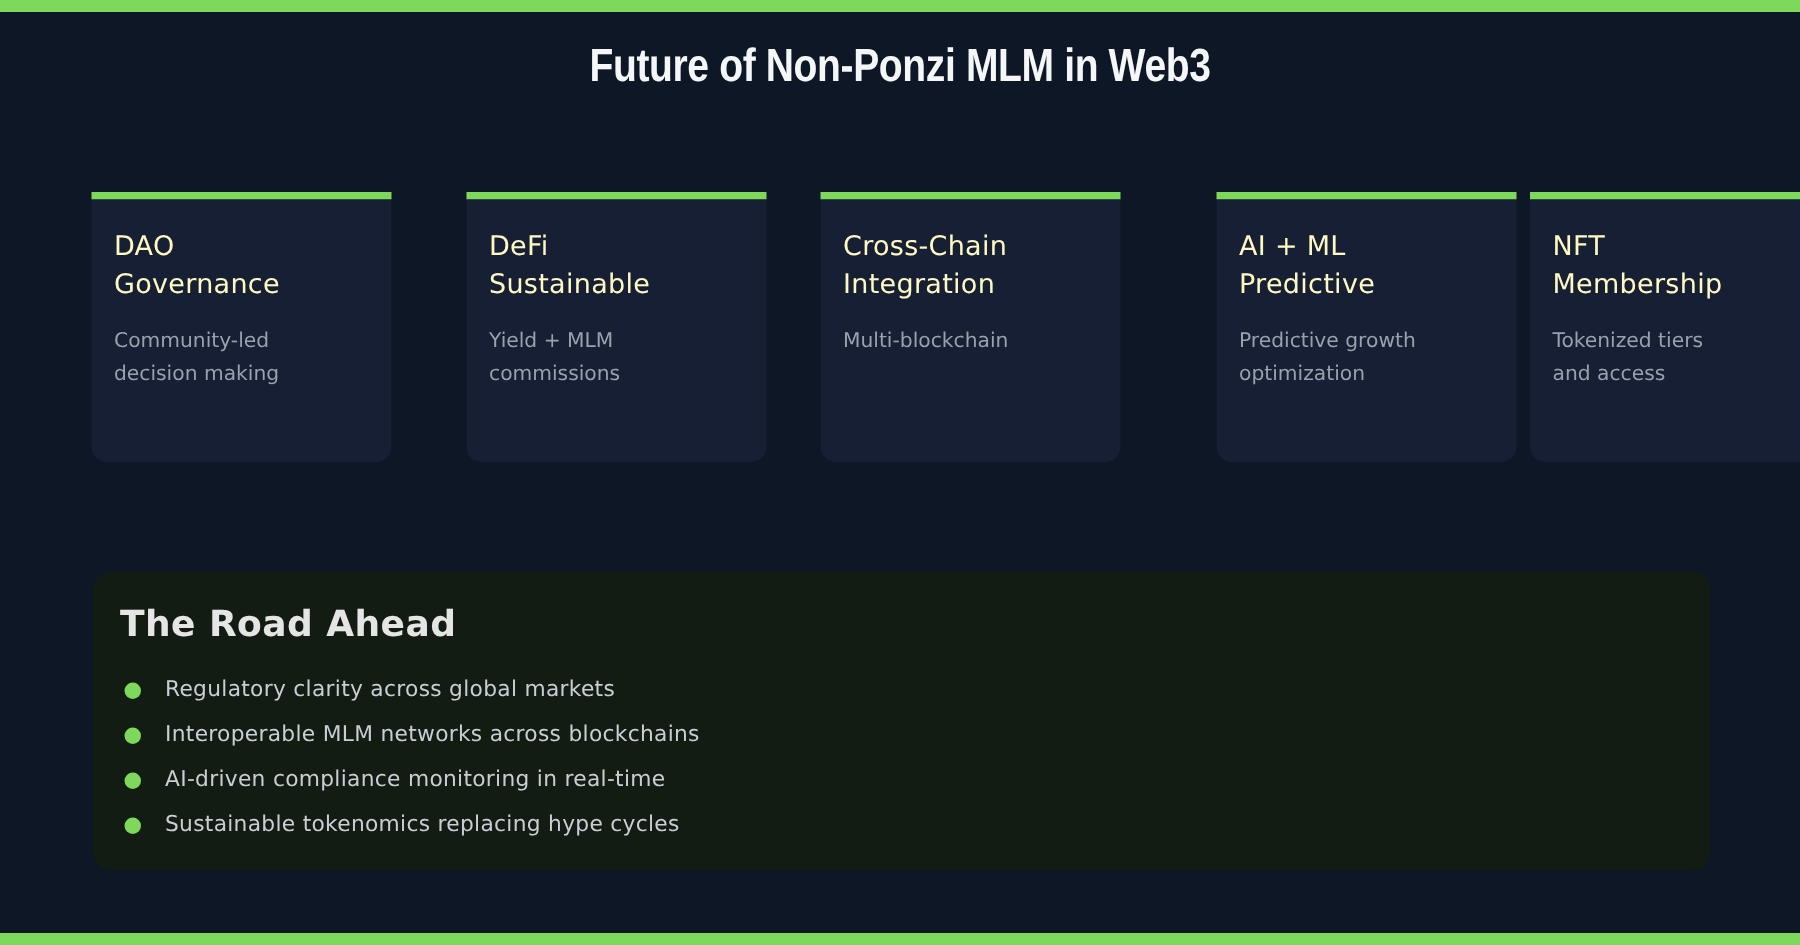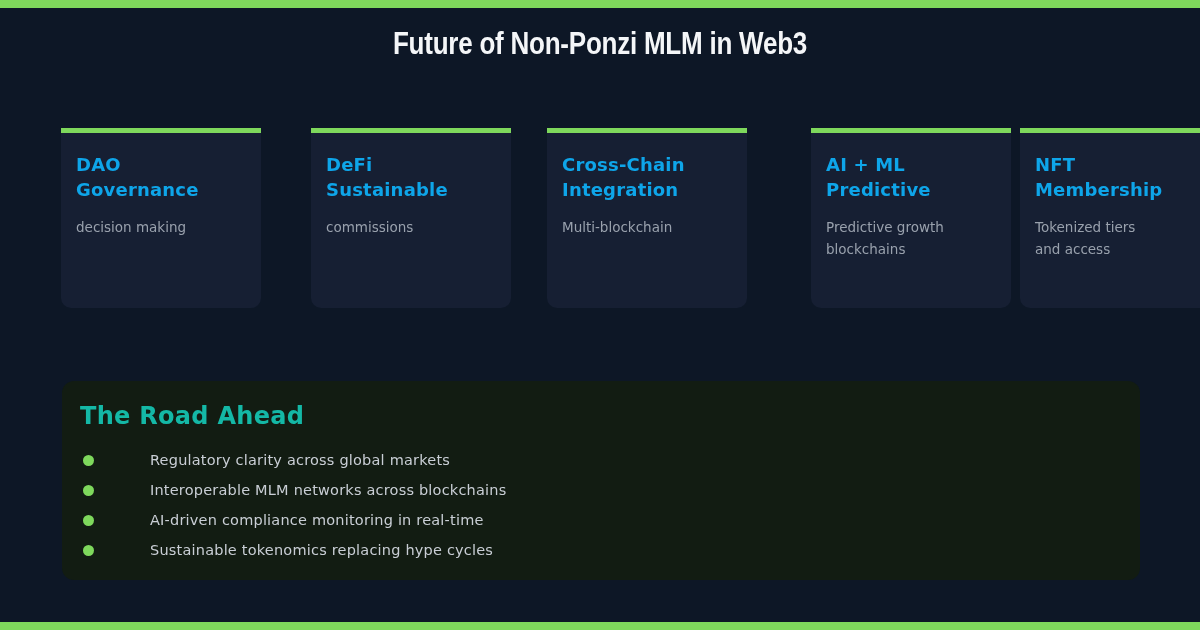--- a/index.html
+++ b/index.html
@@ -44,24 +44,24 @@
     width: 100%; height: 5px;
     background: #7ed85c;
   }
   .card-body {
     width: 100%; height: 175px;
     background: #161f33;
     border-radius: 0 0 10px 10px;
     padding: 19px 15px 0 15px;
   }
   .card-title {
-    font-weight: 700;
+    font-weight: 400;
     font-size: 18px;
     line-height: 25px;
-    color: #0ea5e9;
+    color: #fef9c3;
     letter-spacing: 0.2px;
   }
   .card-title span { display: block; }
   .card-desc {
     margin-top: 14px;
     font-size: 13.5px;
     line-height: 22px;
     color: #99a1ad;
   }
   .card-desc span { display: block; }
@@ -70,34 +70,33 @@
     position: absolute; left: 62px; top: 381px;
     width: 1078px; height: 199px;
     background: #121c12;
     border-radius: 12px;
     padding: 20px 0 0 18px;
   }
   .roadmap-title {
     font-weight: 700;
     font-size: 24px;
     line-height: 30px;
-    color: #14b8a6;
+    color: #e5e5e5;
     letter-spacing: 0.3px;
   }
   .roadmap-list {
     list-style: none;
     margin-top: 19px;
     padding-left: 3px;
   }
   .roadmap-list li {
     display: flex;
     align-items: center;
     height: 20px;
     margin-bottom: 10px;
-    gap: 40px;
   }
   .bullet-dot {
     flex: 0 0 auto;
     width: 11px; height: 11px;
     border-radius: 50%;
     background: #7ed85c;
     margin-right: 16px;
   }
   .bullet-text {
     font-size: 14.5px;
@@ -114,33 +113,35 @@
 <h1 class="main-title">Future of Non-Ponzi MLM in Web3</h1>
 
 <div class="card c1">
   <div class="card-bar"></div>
   <div class="card-body">
     <div class="card-title">
       <span>DAO</span>
       <span>Governance</span>
     </div>
     <div class="card-desc">
+      <span>Community-led</span>
       <span>decision making</span>
     </div>
   </div>
 </div>
 
 <div class="card c2">
   <div class="card-bar"></div>
   <div class="card-body">
     <div class="card-title">
       <span>DeFi</span>
       <span>Sustainable</span>
     </div>
     <div class="card-desc">
+      <span>Yield + MLM</span>
       <span>commissions</span>
     </div>
   </div>
 </div>
 
 <div class="card c3">
   <div class="card-bar"></div>
   <div class="card-body">
     <div class="card-title">
       <span>Cross-Chain</span>
@@ -154,21 +155,21 @@
 
 <div class="card c4">
   <div class="card-bar"></div>
   <div class="card-body">
     <div class="card-title">
       <span>AI + ML</span>
       <span>Predictive</span>
     </div>
     <div class="card-desc">
       <span>Predictive growth</span>
-      <span>blockchains</span>
+      <span>optimization</span>
     </div>
   </div>
 </div>
 
 <div class="card c5">
   <div class="card-bar"></div>
   <div class="card-body">
     <div class="card-title">
       <span>NFT</span>
       <span>Membership</span>

